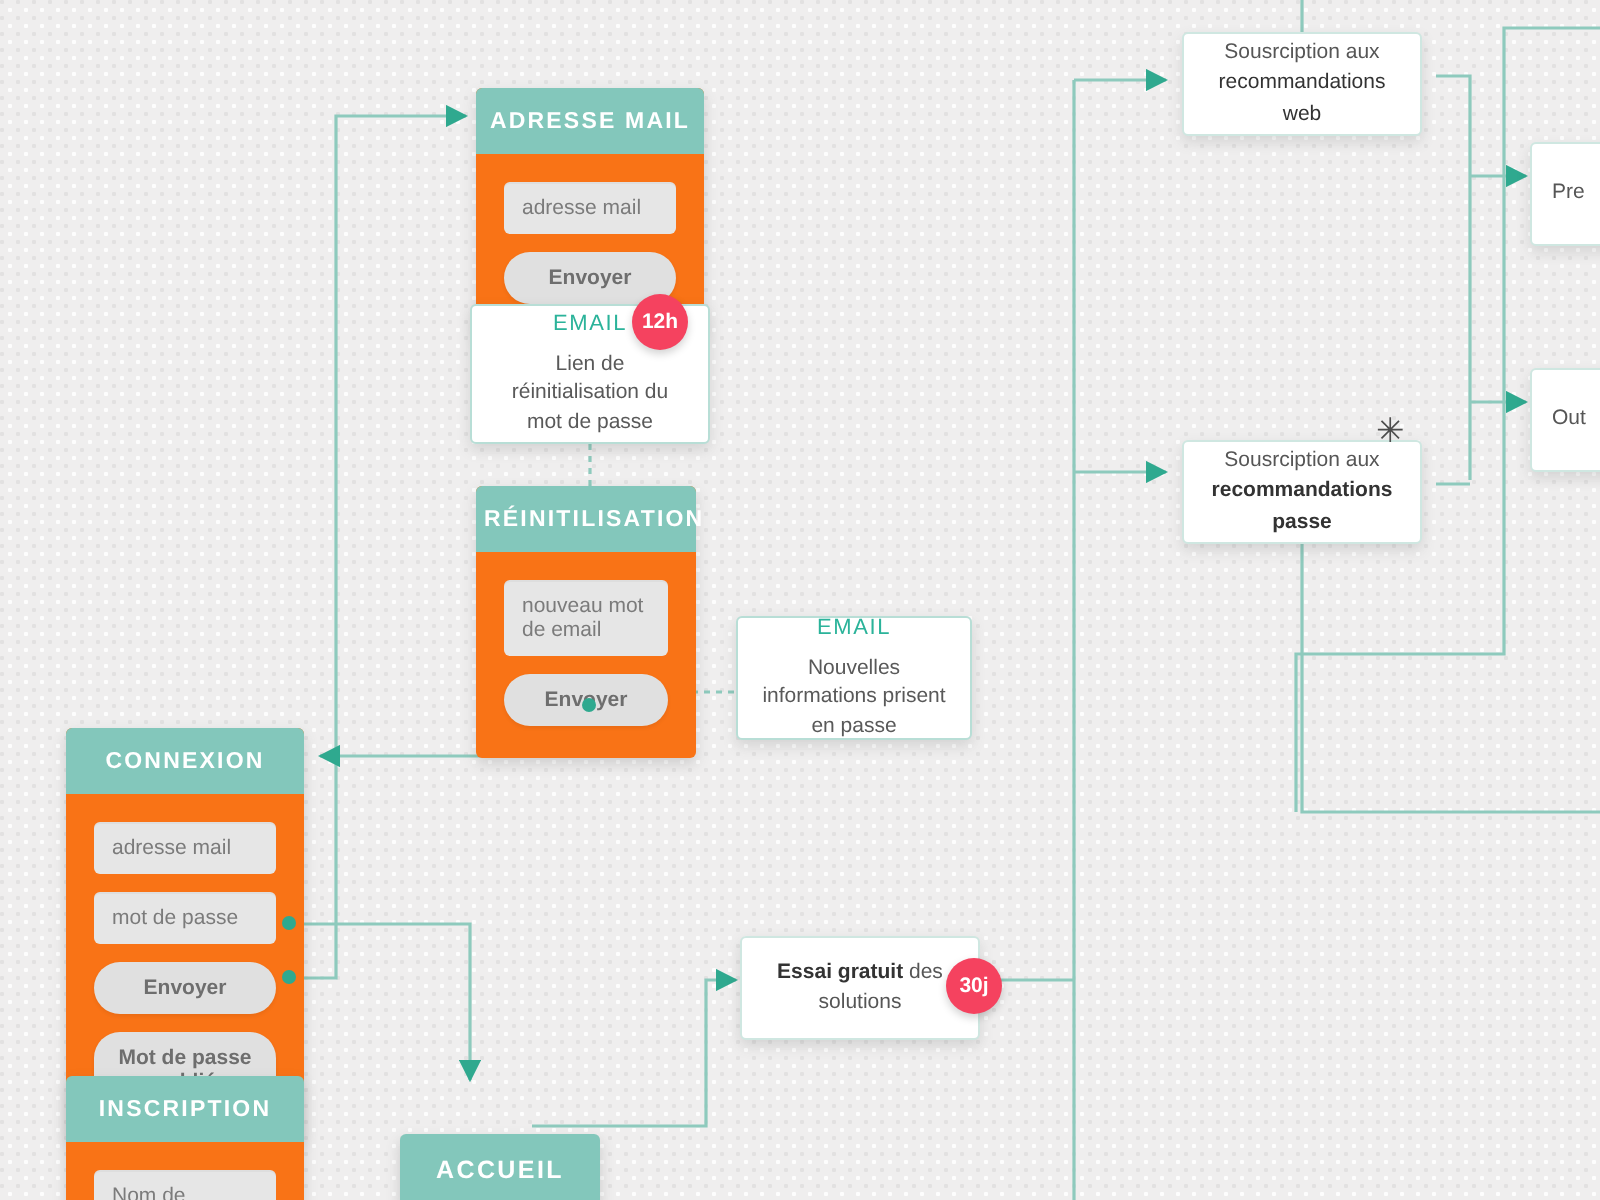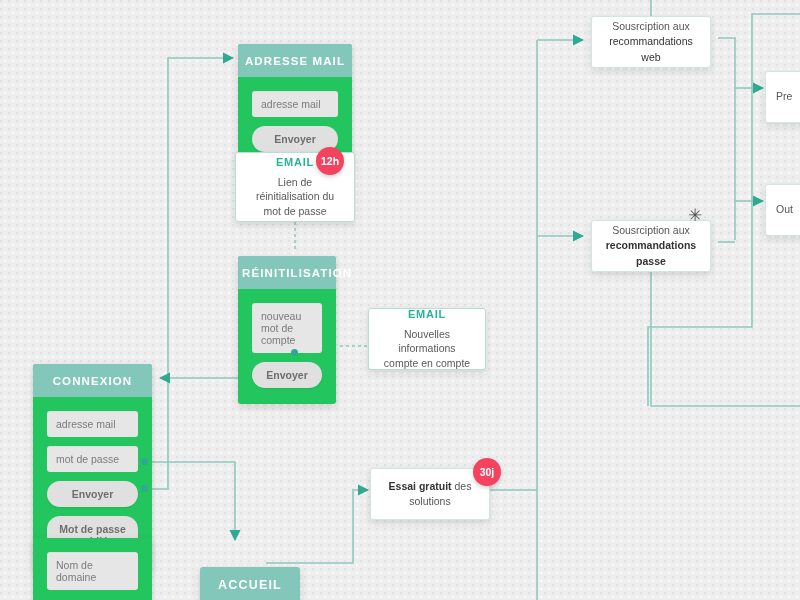--- a/index.html
+++ b/index.html
@@ -9,21 +9,21 @@
     background-color:#efeeee;
     background-image:
       radial-gradient(circle at 1px 1px, rgba(0,0,0,0.055) 1px, transparent 1.2px),
       radial-gradient(circle at 5px 5px, rgba(255,255,255,0.9) 1px, transparent 1.2px);
     background-size:8px 8px, 8px 8px;
   }
   #canvas{position:absolute;inset:0;}
   svg#wires{position:absolute;left:0;top:0;width:800px;height:600px;}
 
   
-  .panel{position:absolute;background:#22c55e;border-radius:3px;
+  .panel{position:absolute;background:#f97316;border-radius:3px;
     box-shadow:0 3px 7px rgba(90,90,90,.22);}
   .panel .hdr{background:#83c7bb;color:#fff;text-align:center;
     font-size:11.5px;font-weight:700;letter-spacing:1.1px;
     padding:11px 4px 10px;border-radius:3px 3px 0 0;}
   .panel .body{padding:14px 14px 16px;}
   .field{background:#e6e6e6;color:#7b7b7b;border-radius:3px;
     font-size:10.5px;padding:7px 9px;margin-bottom:9px;
     box-shadow:inset 0 1px 0 rgba(0,0,0,.03);}
   .btn{background:#e0e0e0;color:#6e6e6e;border-radius:13px;
     font-size:10.5px;font-weight:700;text-align:center;padding:7px 9px;
@@ -33,21 +33,21 @@
   
   .pill{position:absolute;background:#83c7bb;color:#fff;border-radius:3px;
     font-size:12.5px;font-weight:700;letter-spacing:1.2px;text-align:center;
     padding:11px 18px;box-shadow:0 3px 7px rgba(90,90,90,.25);}
 
   
   .card{position:absolute;background:#fff;border:1px solid #b8ded6;
     border-radius:3px;box-shadow:0 3px 7px rgba(90,90,90,.18);
     display:flex;flex-direction:column;align-items:center;justify-content:center;
     text-align:center;padding:10px 12px;box-sizing:border-box;}
-  .card .ttl{color:#2bb39a;font-size:11px;font-weight:700;
+  .card .ttl{color:#2bb39a;font-size:11px;font-weight:400;
     letter-spacing:.8px;margin-bottom:7px;}
   .card .txt{color:#595959;font-size:10.5px;line-height:1.35;}
 
   
   .pcard{position:absolute;background:#fff;border:1px solid #cfe7e1;
     border-radius:3px;box-shadow:0 3px 7px rgba(90,90,90,.18);
     display:flex;align-items:center;justify-content:center;text-align:center;
     padding:25px 10px;box-sizing:border-box;color:#565656;
     font-size:10.5px;line-height:1.45;}
   .pcard b{font-weight:700;color:#333;}
@@ -121,58 +121,59 @@
       <div class="btn">Envoyer</div>
     </div>
   </div>
 
   <div class="card" style="left:235px;top:152px;width:120px;height:70px;">
     <div class="ttl">EMAIL</div>
     <div class="txt">Lien de réinitialisation du mot de passe</div>
   </div>
   <div class="badge" style="left:316px;top:147px;">12h</div>
 
-  <div class="panel" style="left:238px;top:256px;width:98px;">
+  <div class="panel" style="left:238px;top:243px;width:110px;">
     <div class="hdr">RÉINITILISATION</div>
     <div class="body">
-      <div class="field">nouveau mot de compte</div>
+      <div class="field">nouveau mot de email</div>
       <div class="btn">Envoyer</div>
     </div>
   </div>
   <div class="dot" style="left:291px;top:349px;"></div>
 
   <div class="card" style="left:368px;top:308px;width:118px;height:62px;">
     <div class="ttl">EMAIL</div>
-    <div class="txt">Nouvelles informations compte en compte</div>
+    <div class="txt">Nouvelles informations prisent en passe</div>
   </div>
 
   <div class="panel" style="left:33px;top:364px;width:119px;">
     <div class="hdr">CONNEXION</div>
     <div class="body">
       <div class="field">adresse mail</div>
       <div class="field">mot de passe</div>
       <div class="btn">Envoyer</div>
       <div class="btn">Mot de passe oublié</div>
     </div>
   </div>
   <div class="dot" style="left:141px;top:458px;"></div>
   <div class="dot" style="left:141px;top:485px;"></div>
 
   <div class="panel" style="left:33px;top:538px;width:119px;">
+    <div class="hdr">INSCRIPTION</div>
     <div class="body">
       <div class="field">Nom de domaine</div>
     </div>
   </div>
 
   <div class="pill" style="left:200px;top:567px;">ACCUEIL</div>
 
   <div class="pcard" style="left:370px;top:468px;width:120px;height:44px;">
     <span><b>Essai gratuit</b><span> des solutions</span></span>
   </div>
-  <div class="badge" style="left:473px;top:458px;">30j</div>
+  <div class="badge" style="left:473px;top:479px;">30j</div>
 
   <div class="pcard" style="left:591px;top:16px;width:120px;height:45px;flex-direction:column;">
     <div>Sousrciption aux</div>
     <div style="font-weight:400;color:#333;">recommandations web</div>
   </div>
 
   <div class="pcard" style="left:591px;top:220px;width:120px;height:45px;flex-direction:column;">
     <div>Sousrciption aux</div>
     <div style="font-weight:700;color:#333;">recommandations passe</div>
   </div>

